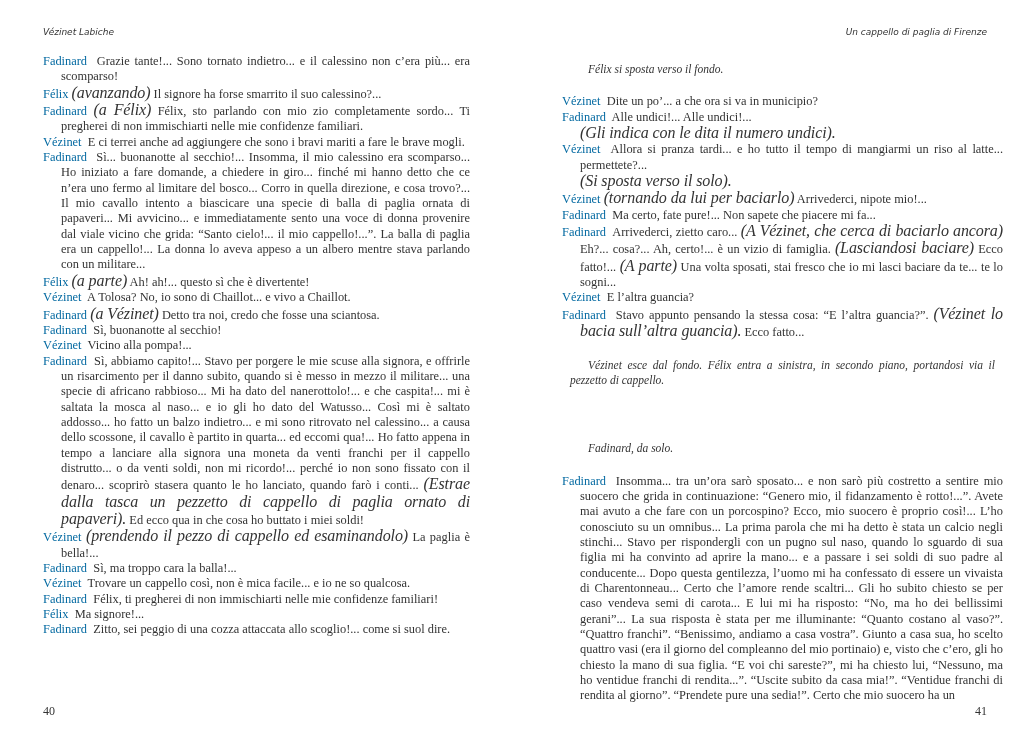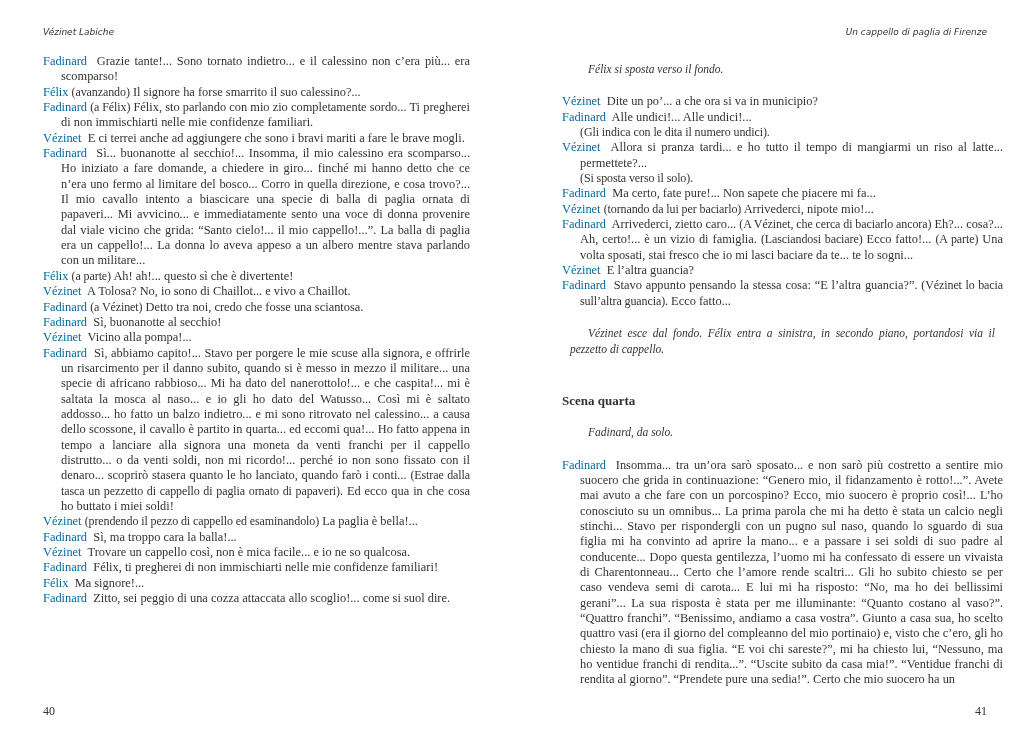--- a/index.html
+++ b/index.html
@@ -17,21 +17,21 @@
     .body-text {
       position: absolute;
       font-family: "Liberation Serif", serif;
       font-size: 12.4px; line-height: 15.35px; color: #333;
       text-align: justify;
     }
     .left .body-text { left: 43px; top: 54px; width: 427px; }
     .right .body-text { left: 47px; top: 54px; width: 441px; }
     .speech { padding-left: 18px; text-indent: -18px; margin: 0; }
     .speaker { font-weight: normal; color: #0369a1; }
-    .stage { font-size: 12px; letter-spacing: -0.1px; }
+    .stage { font-style: italic; font-size: 16px; letter-spacing: -0.1px; }
     .stage-block { font-style: italic; font-size: 11.5px; margin: 8px; }
     .stage-indent { padding-left: 18px; }
     .stage-para { text-indent: 18px; }
     .scene-title { font-weight: bold; font-size: 13px; margin: 0; }
     .gap-s { height: 9px; }
     .gap-l { height: 28px; }
     .page-number {
       position: absolute; top: 704px;
       font-family: "Liberation Serif", serif; font-size: 12px; color: #333;
     }
@@ -66,28 +66,27 @@
 </div>
 
 <div class="page right">
   <div class="running-head">Un cappello di paglia di Firenze</div>
   <div class="body-text">
     <p class="stage-block stage-indent">Félix si sposta verso il fondo.</p>
     <div class="gap-s"></div>
     <p class="speech"><span class="speaker">Vézinet</span>&nbsp; <span>Dite un po’... a che ora si va in municipio?</span></p>
     <p class="speech"><span class="speaker">Fadinard</span>&nbsp; <span>Alle undici!... Alle undici!...</span><br><span class="stage">(Gli indica con le dita il numero undici).</span></p>
     <p class="speech"><span class="speaker">Vézinet</span>&nbsp; <span>Allora si pranza tardi... e ho tutto il tempo di mangiarmi un riso al latte... permettete?...</span><br><span class="stage">(Si sposta verso il solo).</span></p>
+    <p class="speech"><span class="speaker">Vézinet</span> <span class="stage">(tornando da lui per baciarlo)</span> <span>Arrivederci, nipote mio!...</span></p>
     <p class="speech"><span class="speaker">Fadinard</span>&nbsp; <span>Ma certo, fate pure!... Non sapete che piacere mi fa...</span></p>
-    <p class="speech"><span class="speaker">Vézinet</span> <span class="stage">(tornando da lui per baciarlo)</span> <span>Arrivederci, nipote mio!...</span></p>
     <p class="speech"><span class="speaker">Fadinard</span>&nbsp; <span>Arrivederci, zietto caro...</span> <span class="stage">(A Vézinet, che cerca di baciarlo ancora)</span> <span>Eh?... cosa?... Ah, certo!... è un vizio di famiglia.</span> <span class="stage">(Lasciandosi baciare)</span> <span>Ecco fatto!...</span> <span class="stage">(A parte)</span> <span>Una volta sposati, stai fresco che io mi lasci baciare da te... te lo sogni...</span></p>
     <p class="speech"><span class="speaker">Vézinet</span>&nbsp; <span>E l’altra guancia?</span></p>
     <p class="speech"><span class="speaker">Fadinard</span>&nbsp; <span>Stavo appunto pensando la stessa cosa: “E l’altra guancia?”.</span> <span class="stage">(Vézinet lo bacia sull’altra guancia).</span> <span>Ecco fatto...</span></p>
     <div class="gap-s"></div>
     <p class="stage-block stage-para">Vézinet esce dal fondo. Félix entra a sinistra, in secondo piano, portandosi via il pezzetto di cappello.</p>
     <div class="gap-l"></div>
-    <p class="scene-title">Scena quarta</p>
     <div class="gap-s"></div>
     <p class="stage-block stage-indent">Fadinard, da solo.</p>
     <div class="gap-s"></div>
     <p class="speech"><span class="speaker">Fadinard</span>&nbsp; <span>Insomma... tra un’ora sarò sposato... e non sarò più costretto a sentire mio suocero che grida in continuazione: “Genero mio, il fidanzamento è rotto!...”. Avete mai avuto a che fare con un porcospino? Ecco, mio suocero è proprio così!... L’ho conosciuto su un omnibus... La prima parola che mi ha detto è stata un calcio negli stinchi... Stavo per rispondergli con un pugno sul naso, quando lo sguardo di sua figlia mi ha convinto ad aprire la mano... e a passare i sei soldi di suo padre al conducente... Dopo questa gentilezza, l’uomo mi ha confessato di essere un vivaista di Charentonneau... Certo che l’amore rende scaltri... Gli ho subito chiesto se per caso vendeva semi di carota... E lui mi ha risposto: “No, ma ho dei bellissimi gerani”... La sua risposta è stata per me illuminante: “Quanto costano al vaso?”. “Quattro franchi”. “Benissimo, andiamo a casa vostra”. Giunto a casa sua, ho scelto quattro vasi (era il giorno del compleanno del mio portinaio) e, visto che c’ero, gli ho chiesto la mano di sua figlia. “E voi chi sareste?”, mi ha chiesto lui, “Nessuno, ma ho ventidue franchi di rendita...”. “Uscite subito da casa mia!”. “Ventidue franchi di rendita al giorno”. “Prendete pure una sedia!”. Certo che mio suocero ha un</span></p>
   </div>
   <div class="page-number">41</div>
 </div>
 
 </body></html>

